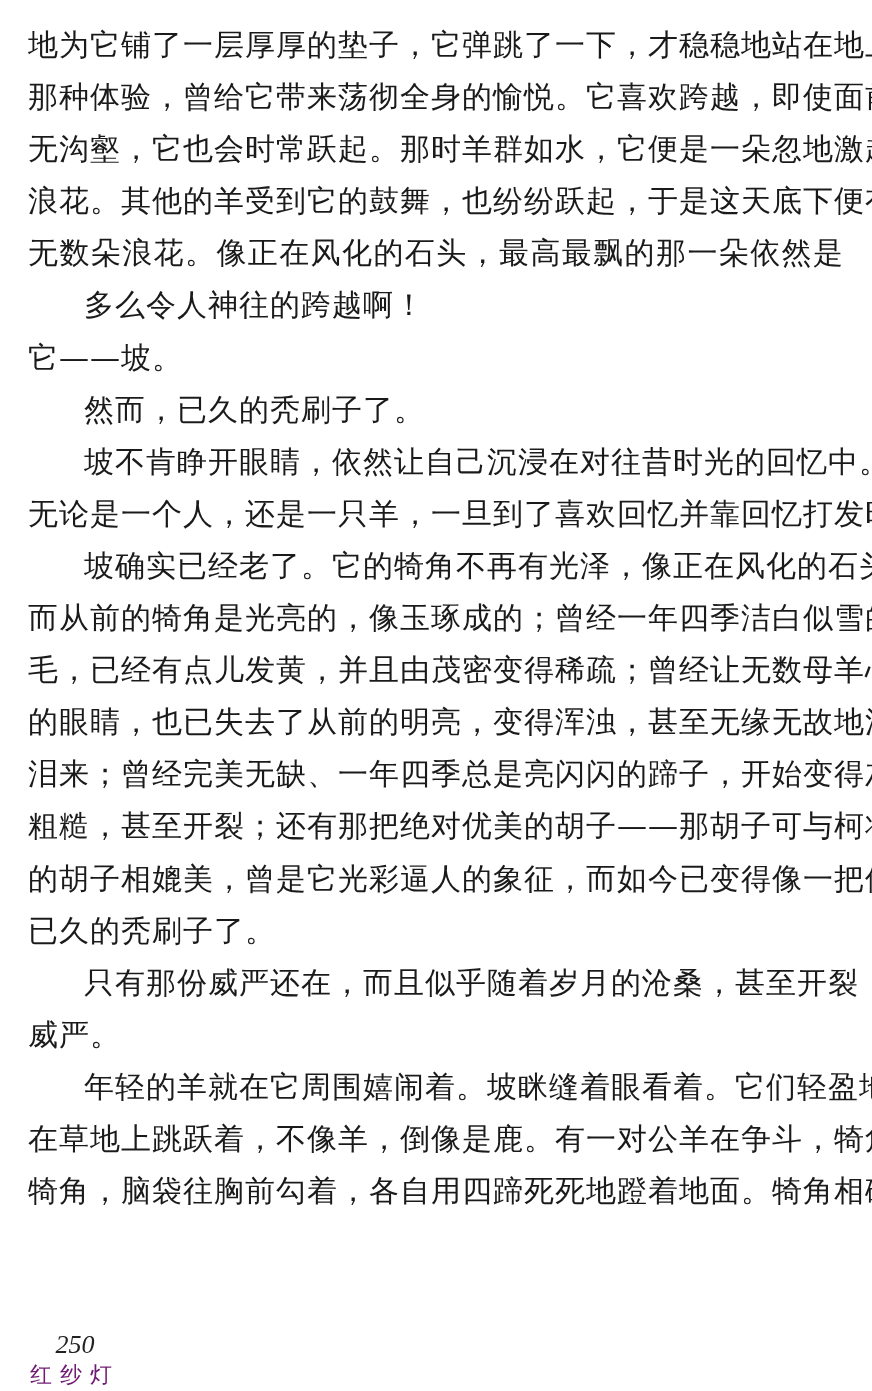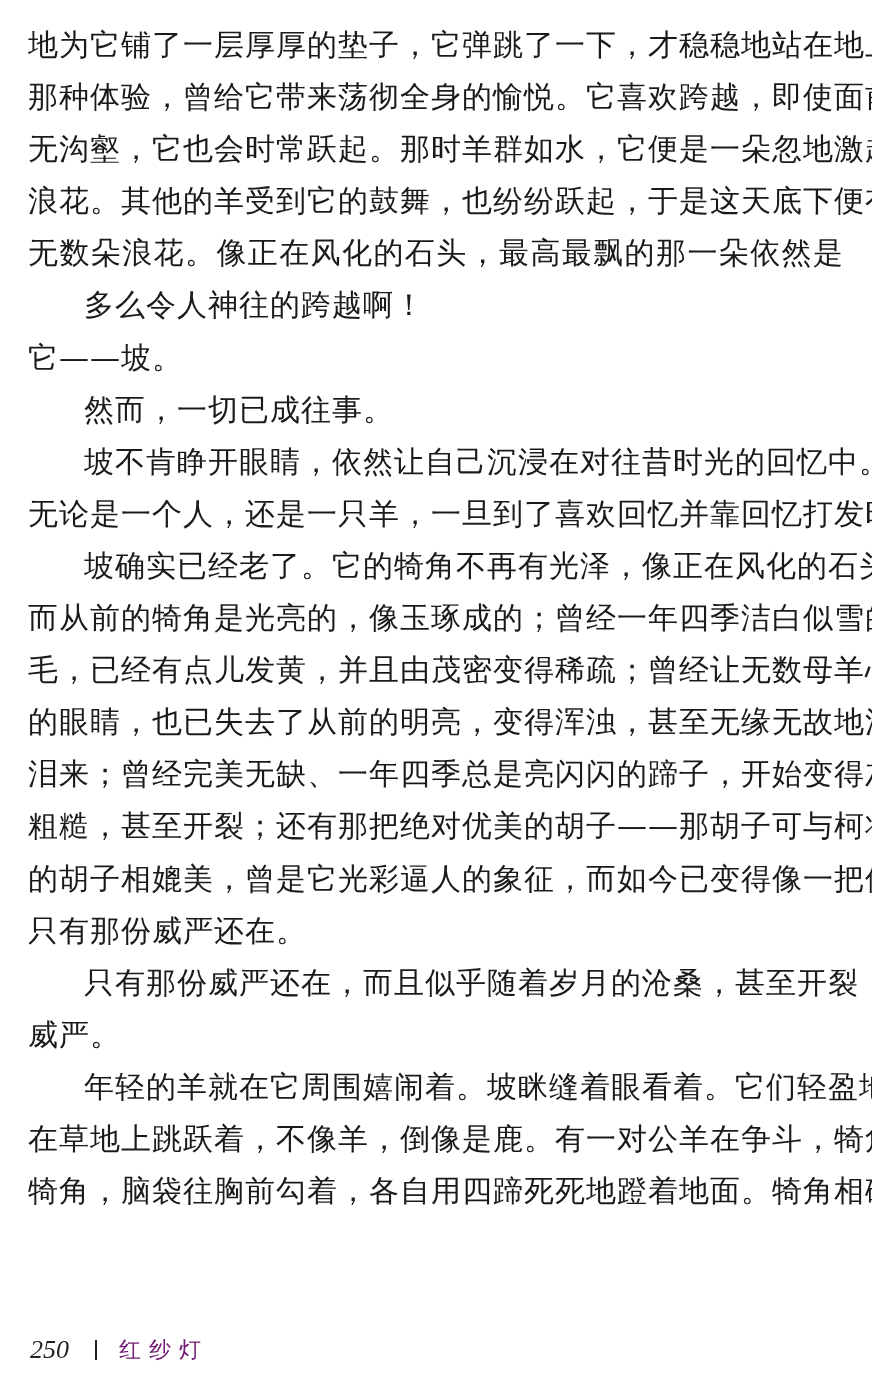--- a/index.html
+++ b/index.html
@@ -38,20 +38,21 @@
     padding-left: 56px;
   }
   .footer {
     position: absolute;
     left: 30px;
     top: 1330px;
     height: 40px;
     display: flex;
     align-items: center;
     color: #222;
+    flex-direction: column;
   }
   .page-number {
     font-family: "Liberation Serif", serif;
     font-style: italic;
     font-size: 26px;
   }
   .footer-divider {
     display: inline-block;
     width: 2px;
     height: 20px;
@@ -69,31 +70,31 @@
 <body>
 
 <div class="page">
   <span class="line">地为它铺了一层厚厚的垫子，它弹跳了一下，才稳稳地站在地上。</span>
   <span class="line">那种体验，曾给它带来荡彻全身的愉悦。它喜欢跨越，即使面前并</span>
   <span class="line">无沟壑，它也会时常跃起。那时羊群如水，它便是一朵忽地激起的</span>
   <span class="line">浪花。其他的羊受到它的鼓舞，也纷纷跃起，于是这天底下便有了</span>
   <span class="line">无数朵浪花。像正在风化的石头，最高最飘的那一朵依然是</span>
   <span class="line indent last">多么令人神往的跨越啊！</span>
   <span class="line last">它——坡。</span>
-  <span class="line indent last">然而，一切已成往事。</span>
+  <span class="line indent last">然而，已久的秃刷子了。</span>
   <span class="line indent">坡不肯睁开眼睛，依然让自己沉浸在对往昔时光的回忆中。</span>
   <span class="line">无论是一个人，还是一只羊，一旦到了喜欢回忆并靠回忆打发时光</span>
   <span class="line indent">坡确实已经老了。它的犄角不再有光泽，像正在风化的石头，</span>
   <span class="line">而从前的犄角是光亮的，像玉琢成的；曾经一年四季洁白似雪的</span>
   <span class="line">毛，已经有点儿发黄，并且由茂密变得稀疏；曾经让无数母羊心动</span>
   <span class="line">的眼睛，也已失去了从前的明亮，变得浑浊，甚至无缘无故地流出</span>
   <span class="line">泪来；曾经完美无缺、一年四季总是亮闪闪的蹄子，开始变得灰暗、</span>
   <span class="line">粗糙，甚至开裂；还有那把绝对优美的胡子——那胡子可与柯将军</span>
   <span class="line">的胡子相媲美，曾是它光彩逼人的象征，而如今已变得像一把使用</span>
-  <span class="line last">只有那份威严还在。</span>
+  <span class="line last">已久的秃刷子了。</span>
   <span class="line indent">只有那份威严还在，而且似乎随着岁月的沧桑，甚至开裂</span>
   <span class="line last">威严。</span>
   <span class="line indent">年轻的羊就在它周围嬉闹着。坡眯缝着眼看着。它们轻盈地</span>
   <span class="line">在草地上跳跃着，不像羊，倒像是鹿。有一对公羊在争斗，犄角对</span>
   <span class="line">犄角，脑袋往胸前勾着，各自用四蹄死死地蹬着地面。犄角相碰，</span>
 </div>
 
 <div class="footer">
   <span class="page-number">250</span>
   <span class="footer-divider"></span>

